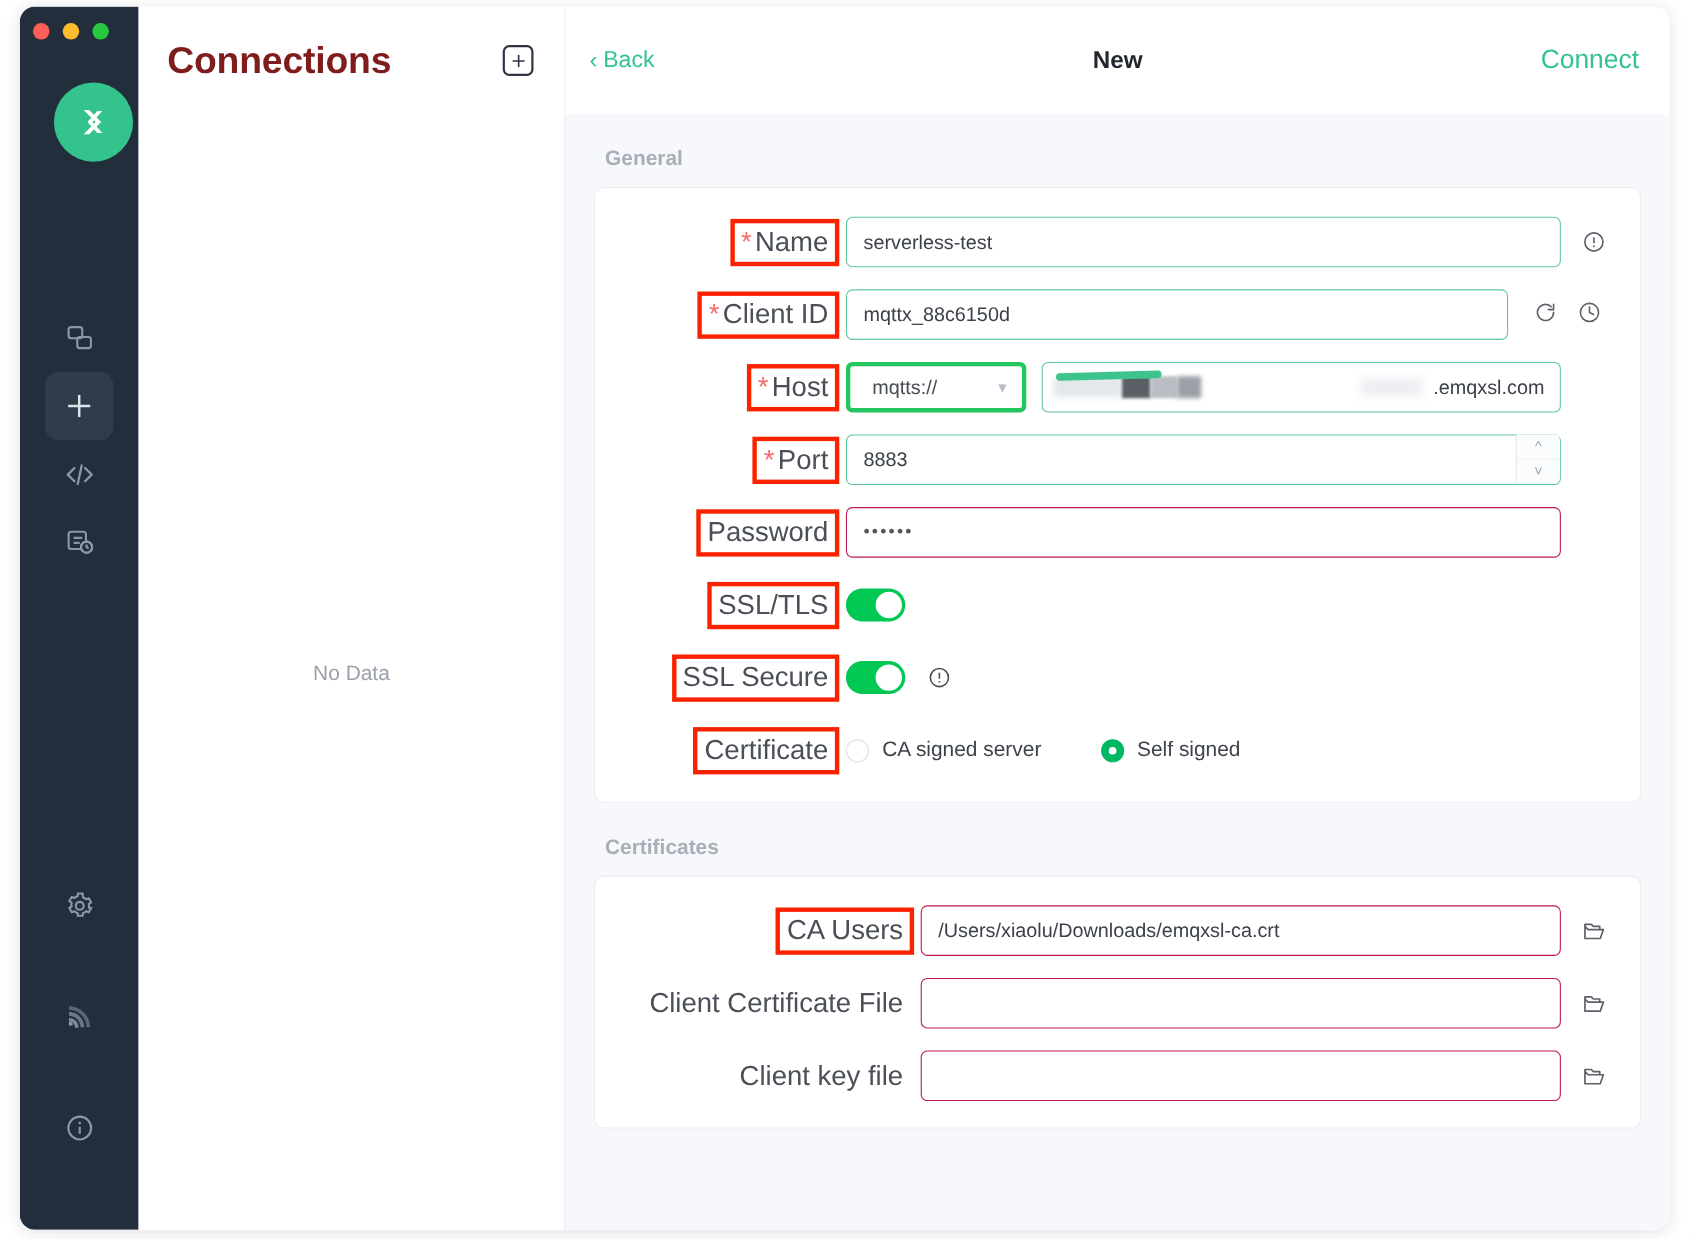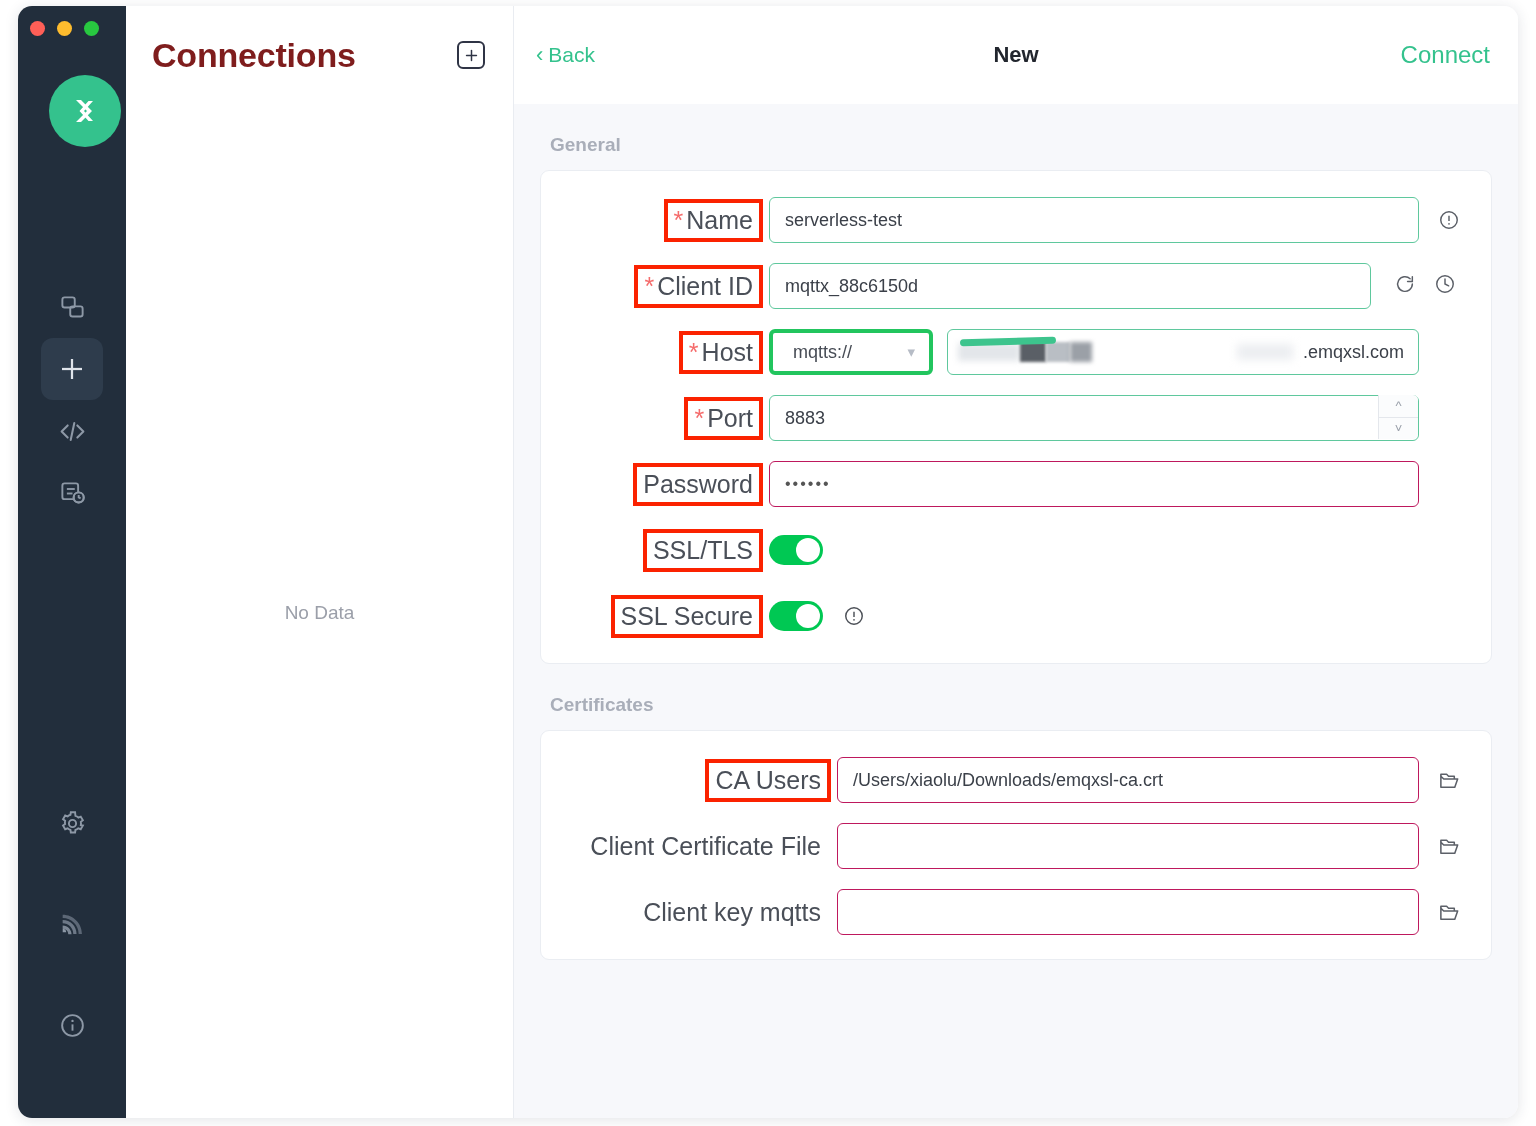--- a/index.html
+++ b/index.html
@@ -494,20 +494,35 @@
           </div>
           <div class="inline-info">
             <svg width="22" height="22" viewBox="0 0 24 24" fill="none" stroke="currentColor" stroke-width="1.6">
               <circle cx="12" cy="12" r="9"></circle>
               <line x1="12" y1="7.3" x2="12" y2="13.2"></line>
               <circle cx="12" cy="16.2" r="0.95" fill="currentColor" stroke="none"></circle>
             </svg>
           </div>
         </div>
 
+        <div class="row">
+          <div class="lbl-cell">
+            <div class="lbl boxed">Certificate</div>
+          </div>
+          <div class="radio-group">
+            <label class="radio">
+              <span class="rdot"></span>
+              <span>CA signed server</span>
+            </label>
+            <label class="radio">
+              <span class="rdot on"></span>
+              <span>Self signed</span>
+            </label>
+          </div>
+        </div>
 
       </div>
 
       <div class="section-label">Certificates</div>
 
       <div class="card">
 
         <div class="row cert-row">
           <div class="lbl-cell">
             <div class="lbl boxed">CA Users</div>
@@ -529,21 +544,21 @@
           <div class="icon-after">
             <svg width="23" height="23" viewBox="0 0 24 24" fill="none" stroke="currentColor" stroke-width="1.6" stroke-linejoin="round">
               <path d="M3 7.5V19h14.5l3-8.5H6z"></path>
               <path d="M3 7.5V5.5h6l2 2h6v3"></path>
             </svg>
           </div>
         </div>
 
         <div class="row cert-row">
           <div class="lbl-cell">
-            <div class="lbl">Client key mqtts</div>
+            <div class="lbl">Client key file</div>
           </div>
           <div class="field"></div>
           <div class="icon-after">
             <svg width="23" height="23" viewBox="0 0 24 24" fill="none" stroke="currentColor" stroke-width="1.6" stroke-linejoin="round">
               <path d="M3 7.5V19h14.5l3-8.5H6z"></path>
               <path d="M3 7.5V5.5h6l2 2h6v3"></path>
             </svg>
           </div>
         </div>
 

